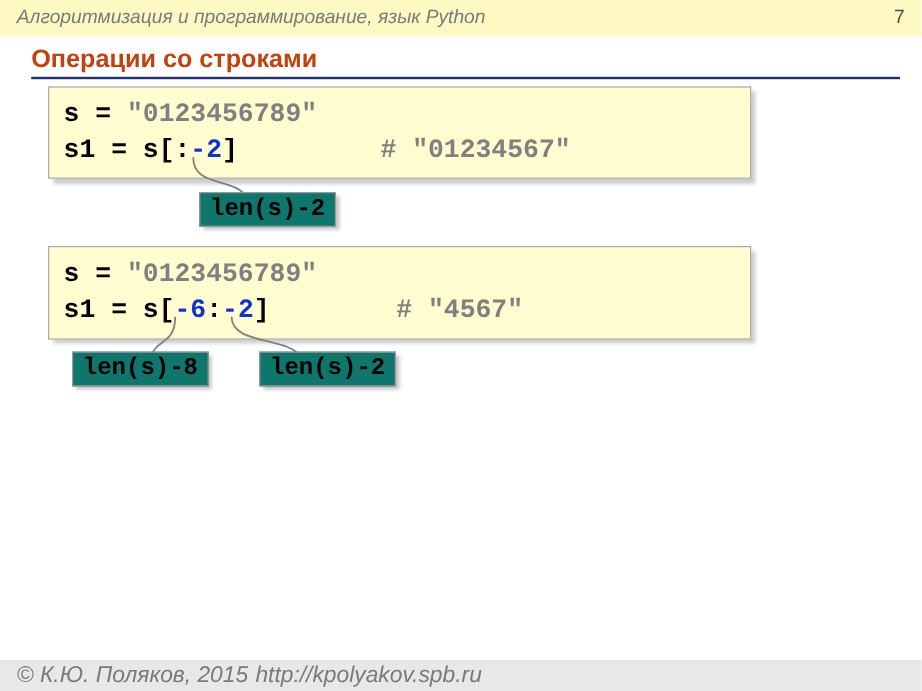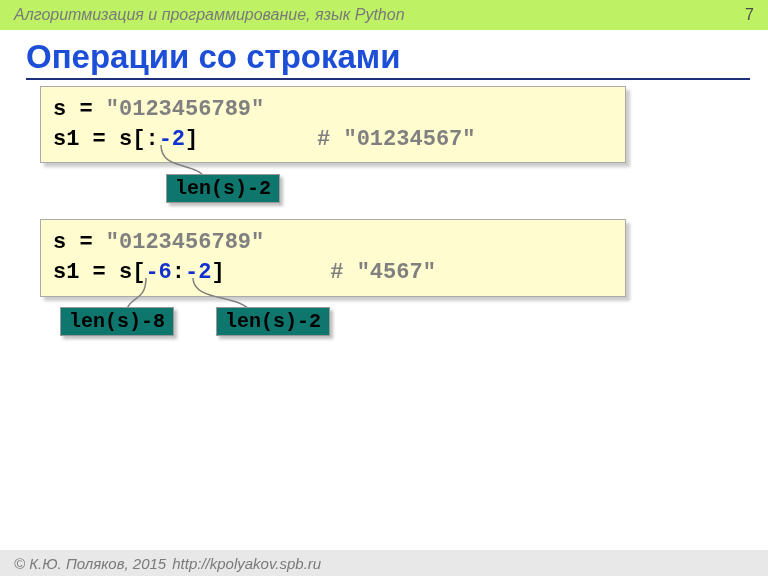--- a/index.html
+++ b/index.html
@@ -7,42 +7,42 @@
     padding: 0;
     width: 768px;
     height: 576px;
     background: #fff;
     font-family: Arial, Helvetica, sans-serif;
     overflow: hidden;
   }
   .banner {
     width: 768px;
     height: 30px;
-    background: #bef264;
+    background: #fef9c3;
     color: #7a7a7a;
     font-style: italic;
     font-size: 16px;
     display: flex;
     align-items: center;
     padding: 0 14px;
     box-sizing: border-box;
     justify-content: space-between;
   }
   .page-num {
     font-style: normal;
     color: #4b4b4b;
     font-size: 16px;
   }
   .content {
     padding: 8px 18px 0 26px;
   }
   .title {
-    font-size: 33px;
+    font-size: 21px;
     font-weight: bold;
-    color: #1d4ed8;
+    color: #c2410c;
     border-bottom: 2px solid #20307a;
     padding-bottom: 2px;
     margin-bottom: 6px;
   }
   .subtitle {
     color: #2030c0;
     font-size: 21px;
     margin-bottom: 8px;
   }
 
@@ -89,21 +89,21 @@
   .block-wrap { position: relative; margin-bottom: 56px; }
 
   .footer {
     position: absolute;
     bottom: 0;
     width: 768px;
     height: 26px;
     background: #e8e8e8;
     color: #7a7a7a;
     font-style: italic;
-    font-size: 15px;
+    font-size: 19px;
     display: flex;
     align-items: center;
     padding: 0 14px;
     box-sizing: border-box;
   }
   .footer .url { margin-left: 6px; }
 </style>
 </head>
 <body>
 

